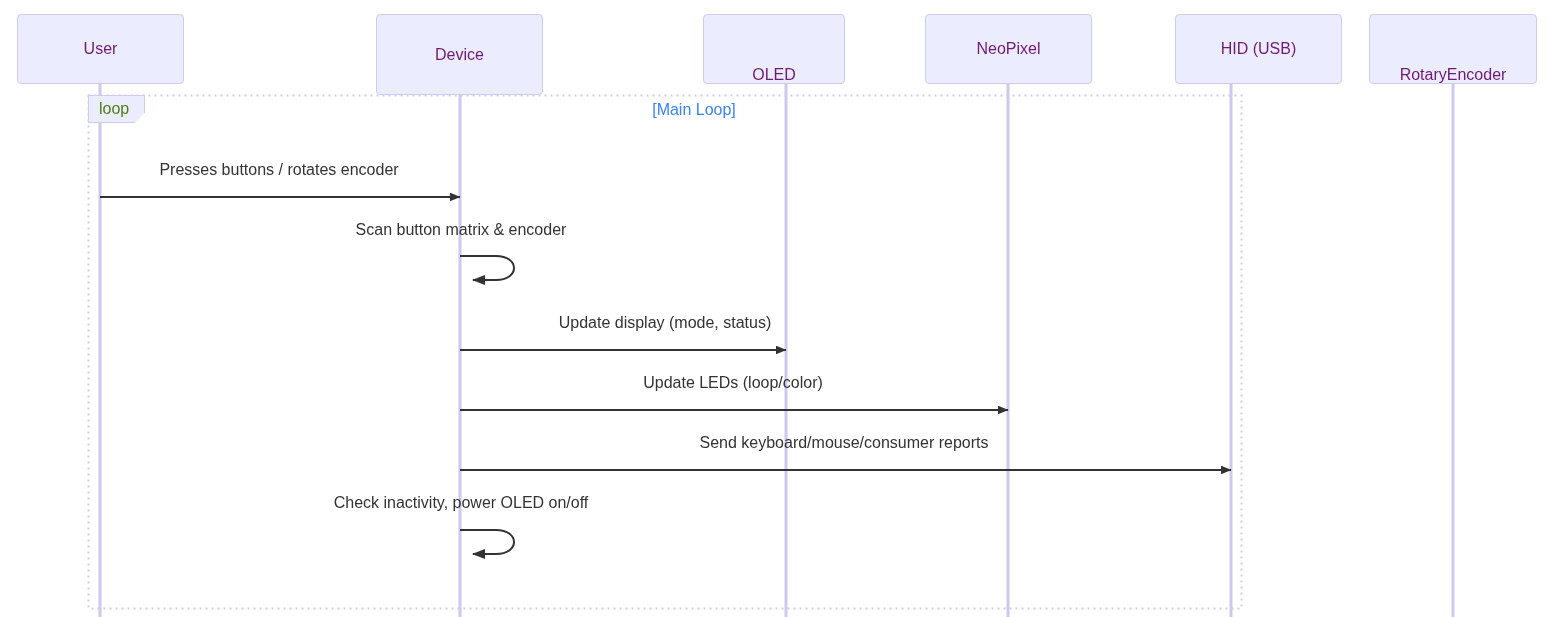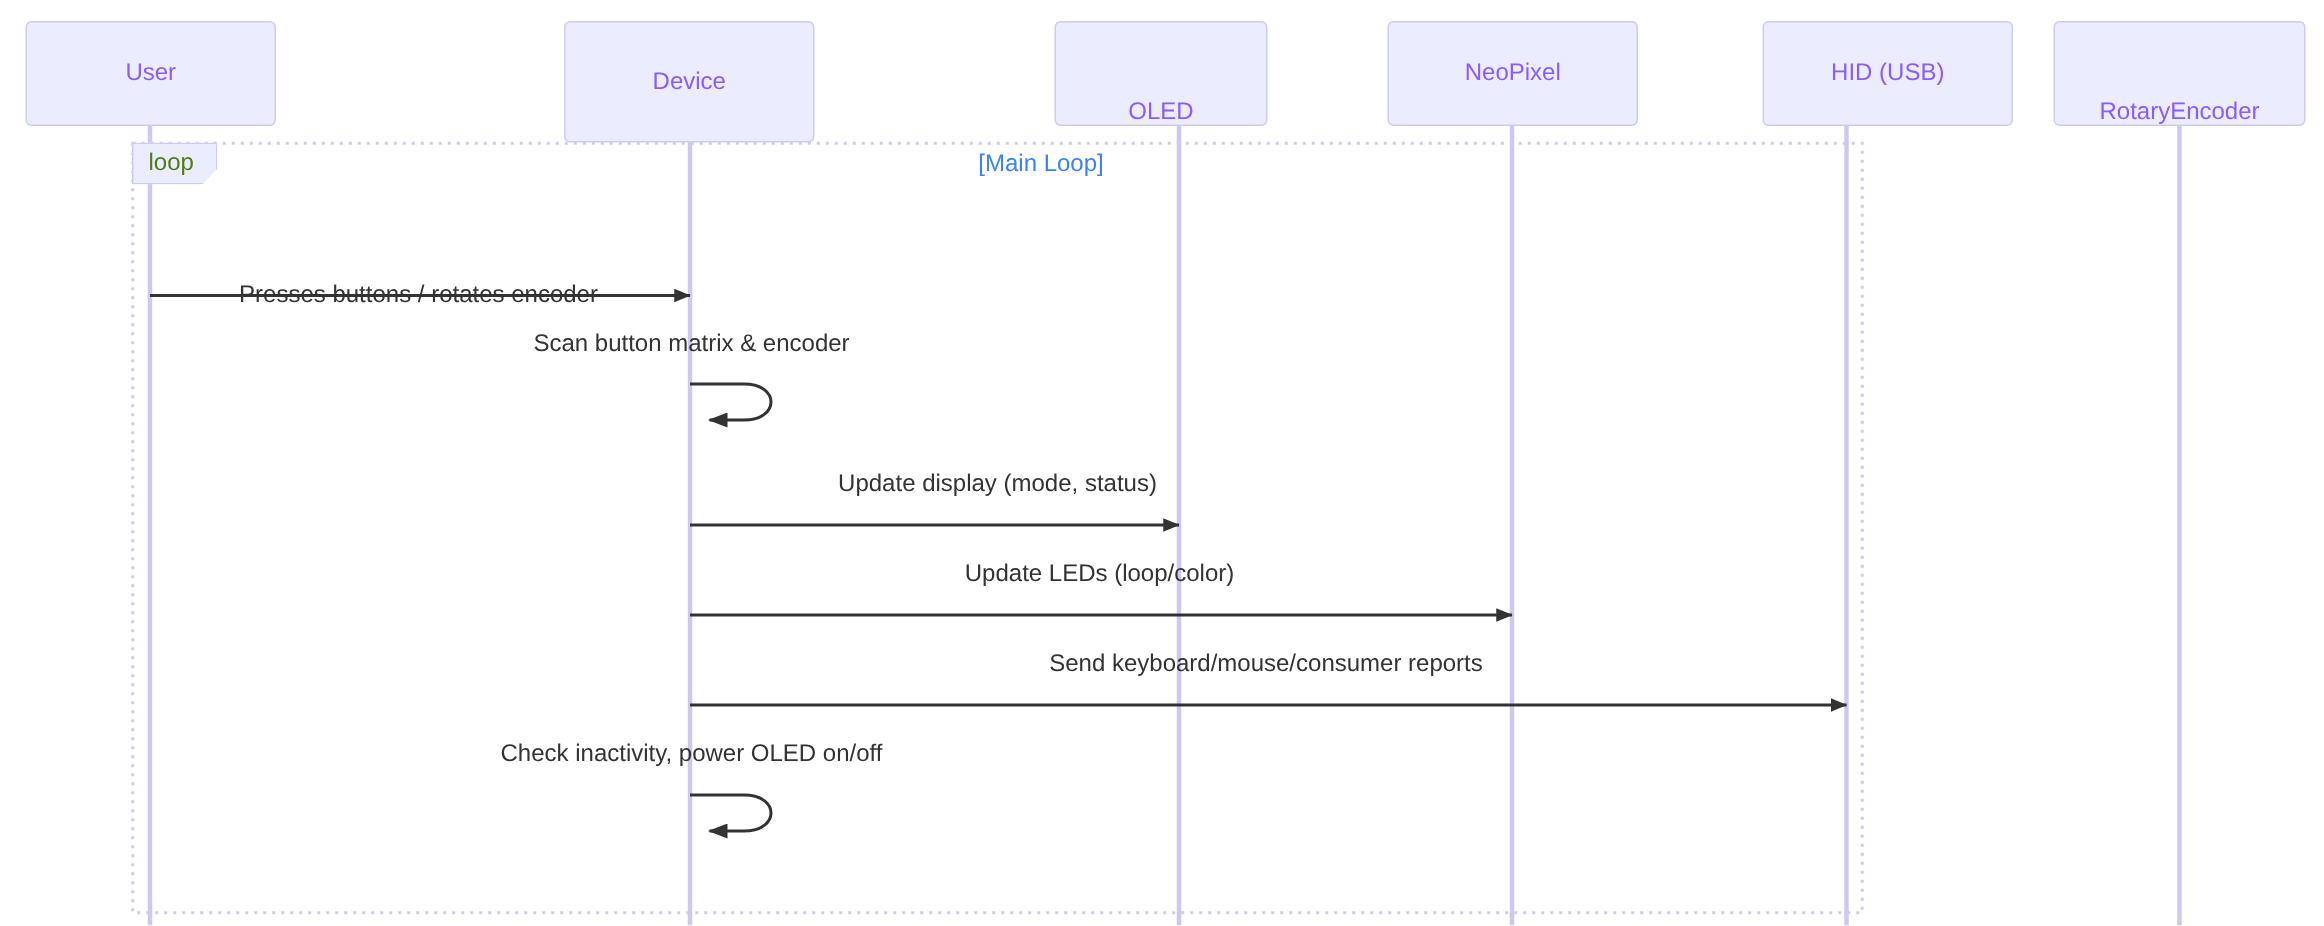--- a/index.html
+++ b/index.html
@@ -33,21 +33,21 @@
     background: #ECECFF;
     border: 1px solid #CCCCEE;
     border-radius: 4px;
     display: flex;
     align-items: center;
     justify-content: center;
   }
   .participant-label {
     font-family: "Liberation Sans", sans-serif;
     font-size: 16px;
-    color: #8b5cf6;
+    color: #701a75;
     line-height: 1;
     white-space: nowrap;
   }
   
   .loop-tag {
     position: absolute;
     box-sizing: border-box;
     background: #ECECFF;
     border: 1px solid #CCCCEE;
     -webkit-clip-path: polygon(0 0, 100% 0, 100% 62%, 82% 100%, 0 100%);
@@ -142,21 +142,21 @@
       </div>
     </div>
 
   <div class="loop-tag" id="loop-tag" style="left: 88px; top: 95px; width: 57px; height: 28px;">
     <span class="loop-tag-label">loop</span>
   </div>
 
   <div class="fragment-title" id="fragment-title" style="left: 694px; top: 102px;">[Main Loop]</div>
 
   <div id="labels-layer">
-      <div class="msg-label" style="left: 279px; top: 162px; margin-top: 27px;">Presses buttons / rotates encoder</div>
+      <div class="msg-label" style="left: 279px; top: 162px;">Presses buttons / rotates encoder</div>
       <div class="msg-label" style="left: 461px; top: 222px;">Scan button matrix &amp; encoder</div>
       <div class="msg-label" style="left: 622px; top: 315px; margin-left: 43px;">Update display (mode, status)</div>
       <div class="msg-label" style="left: 733px; top: 375px;">Update LEDs (loop/color)</div>
       <div class="msg-label" style="left: 844px; top: 435px;">Send keyboard/mouse/consumer reports</div>
       <div class="msg-label" style="left: 461px; top: 495px;">Check inactivity, power OLED on/off</div>
     </div>
 
 </div>
 
 </body></html>

